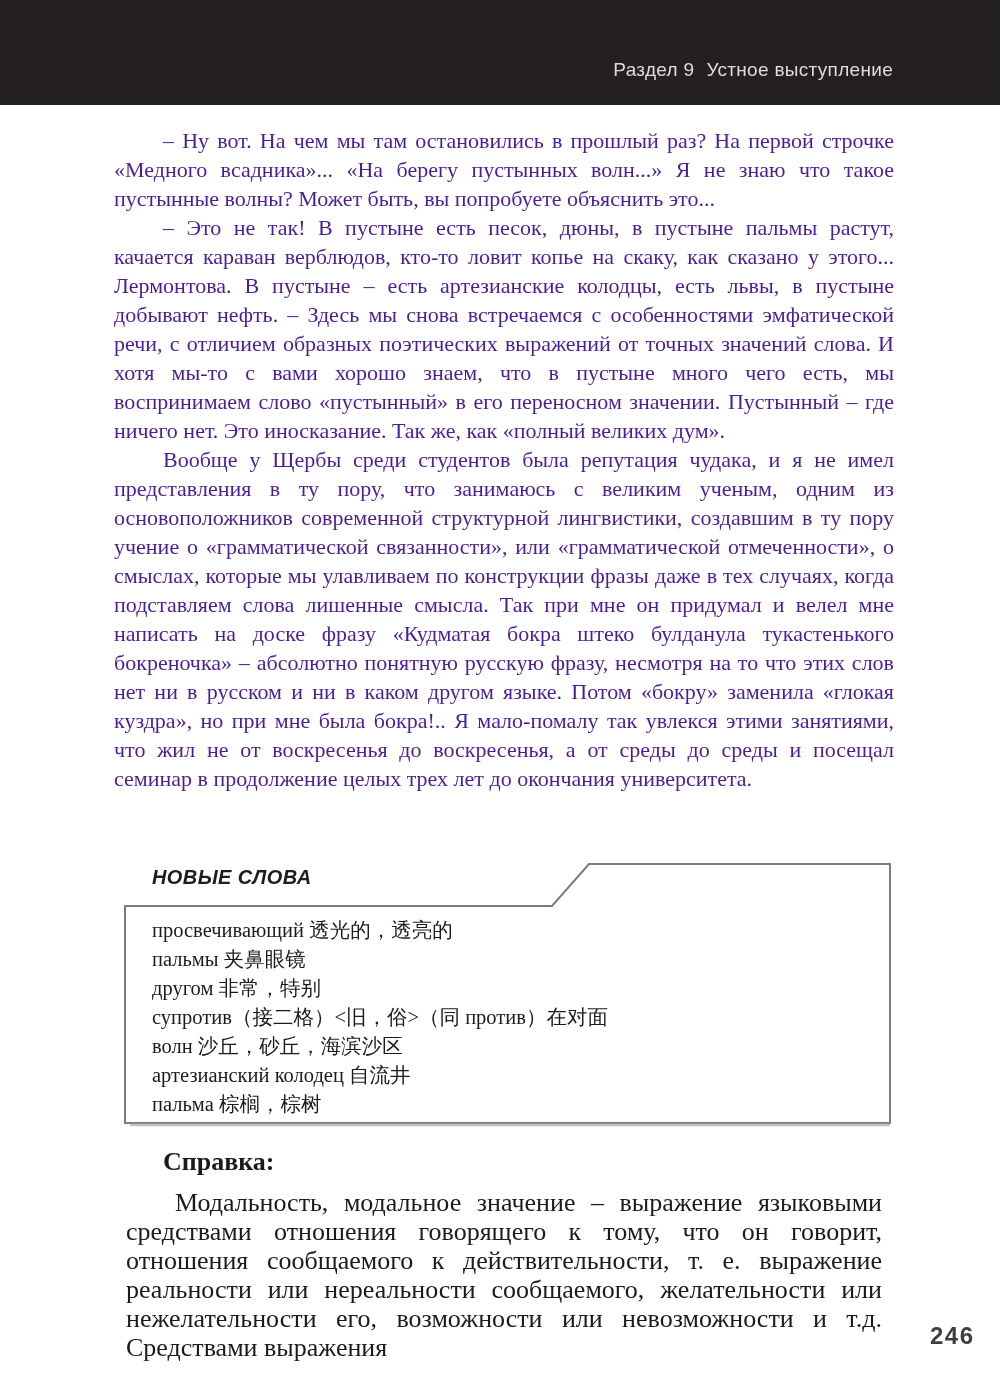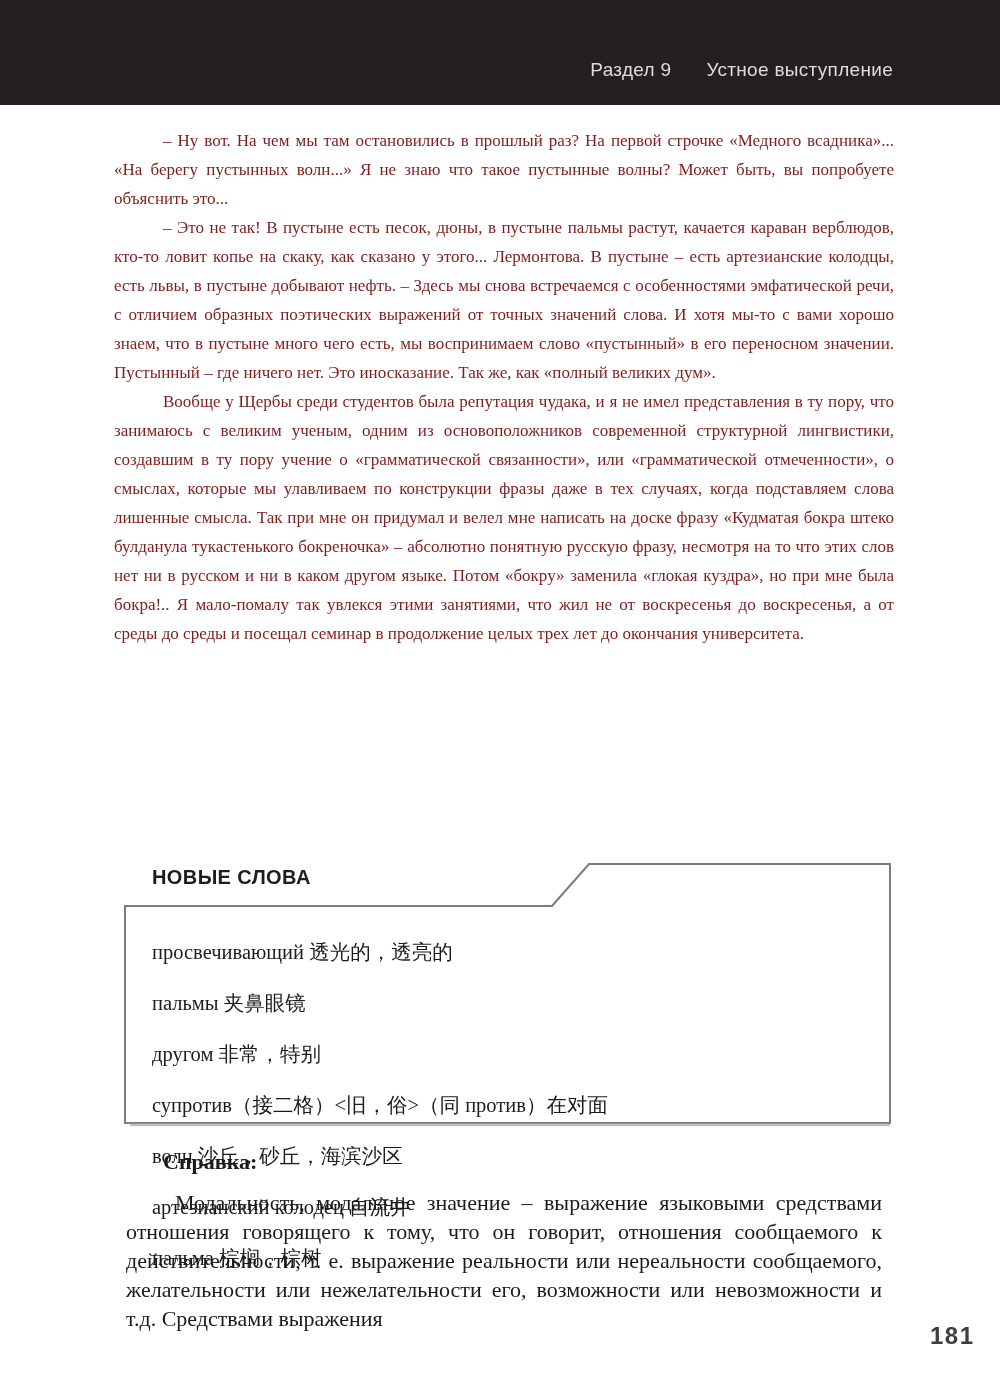--- a/index.html
+++ b/index.html
@@ -15,67 +15,68 @@
   .top-bar {
     position: absolute;
     left: 0; top: 0;
     width: 1000px; height: 105px;
     background: #242021;
   }
   .bar-text {
     position: absolute;
     right: 107px; top: 59px;
     display: flex;
-    gap: 35px;
+    gap: 12px;
     font-family: "Liberation Sans", sans-serif;
     font-size: 19px;
     font-weight: 400;
     color: #dedcdc;
     letter-spacing: 0.3px;
     white-space: nowrap;
   }
   .body-text {
     position: absolute;
     left: 114px; top: 126px;
     width: 780px;
-    font-size: 17px;
+    font-size: 22px;
     line-height: 29px;
     text-align: justify;
-    color: #7f1d1d;
+    color: #4c1d95;
   }
   .body-text p { text-indent: 49px; margin: 0; }
   .vocab-heading {
     position: absolute;
     left: 152px; top: 866px;
     font-family: "Liberation Sans", sans-serif;
     font-size: 20px;
     font-weight: 700;
     letter-spacing: 0.4px;
     color: #1d1d1d;
     white-space: nowrap;
+    font-style: italic;
   }
   .vocab-outline {
     position: absolute;
     left: 124px; top: 863px;
     width: 768px; height: 266px;
   }
   .vocab-list {
     position: absolute;
     left: 152px; top: 916px;
     width: 712px;
     font-size: 20.5px;
     line-height: 29px;
     color: #1b1b1b;
   }
-  .vocab-list .entry { white-space: nowrap; margin-top: 22px; }
+  .vocab-list .entry { white-space: nowrap; }
   .reference {
     position: absolute;
     left: 114px; top: 1147px;
     width: 780px;
-    font-size: 22px;
+    font-size: 26px;
     line-height: 29px;
     color: #1b1b1b;
   }
   .ref-label {
     display: block;
     margin-left: 49px;
     font-weight: 700;
   }
   .ref-body { text-indent: 49px; text-align: justify; margin: 12px; }
   .page-number {
@@ -121,15 +122,15 @@
     <div class="entry">волн 沙丘，砂丘，海滨沙区</div>
     <div class="entry">артезианский колодец 自流井</div>
     <div class="entry">пальма 棕榈，棕树</div>
   </div>
 
   <div class="reference">
     <span class="ref-label">Справка:</span>
     <p class="ref-body">Модальность, модальное значение – выражение  языковыми средствами отношения говорящего к тому, что он говорит, отношения сообщаемого к действительности, т. е. выражение реальности или нереальности сообщаемого, желательности или нежелательности его, возможности или невозможности и т.д. Средствами выражения</p>
   </div>
 
-  <div class="page-number">181</div>
+  <div class="page-number">246</div>
 
 </div>
 
 </body></html>

